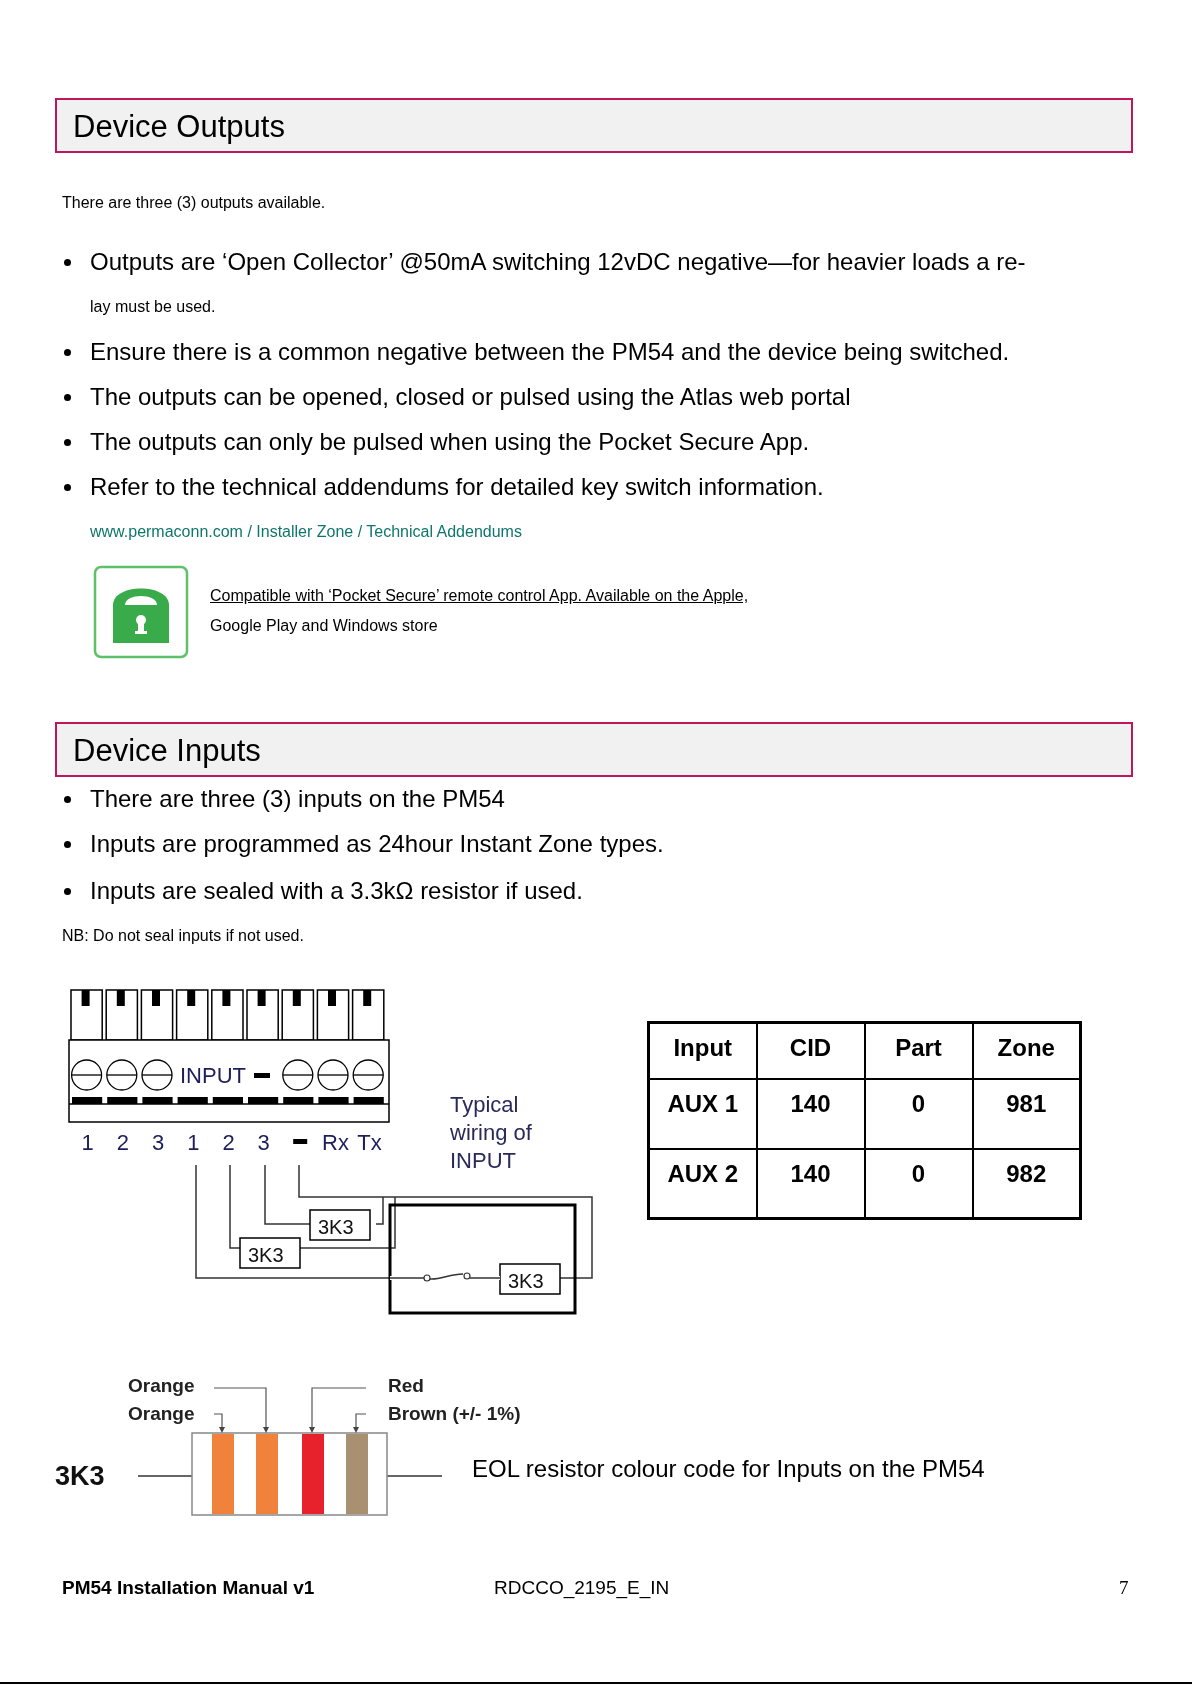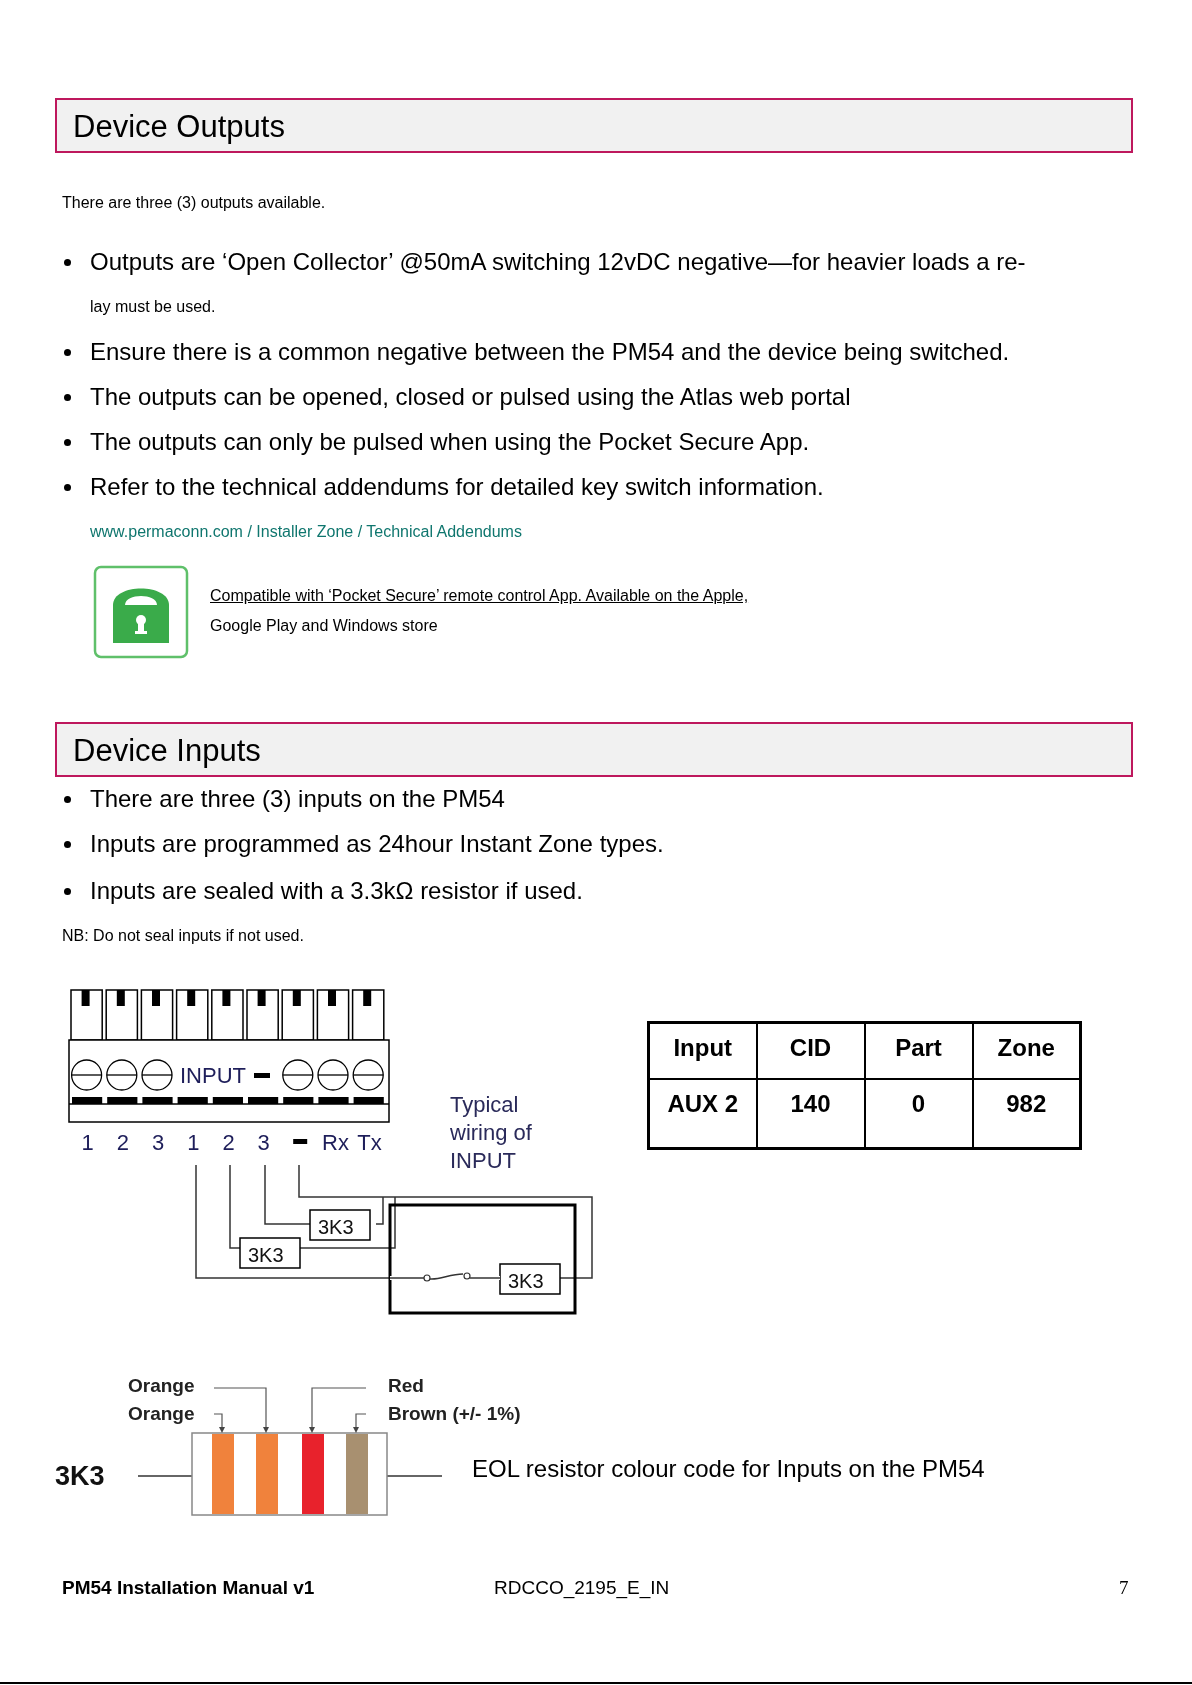--- a/index.html
+++ b/index.html
@@ -188,20 +188,26 @@
 
 <table class="io">
   <tbody>
     <tr class="hdr">
       <td>Input</td>
       <td>CID</td>
       <td>Part</td>
       <td>Zone</td>
     </tr>
     <tr class="row">
+      <td>AUX 1</td>
+      <td>140</td>
+      <td>0</td>
+      <td>981</td>
+    </tr>
+    <tr class="row">
       <td>AUX 2</td>
       <td>140</td>
       <td>0</td>
       <td>982</td>
     </tr>
   </tbody>
 </table>
 
 <svg class="abs" style="left:50px; top:1365px;" width="500" height="160" viewBox="0 0 500 160">
   <text x="5" y="120" font-size="27" font-weight="bold" fill="#111">3K3</text>

